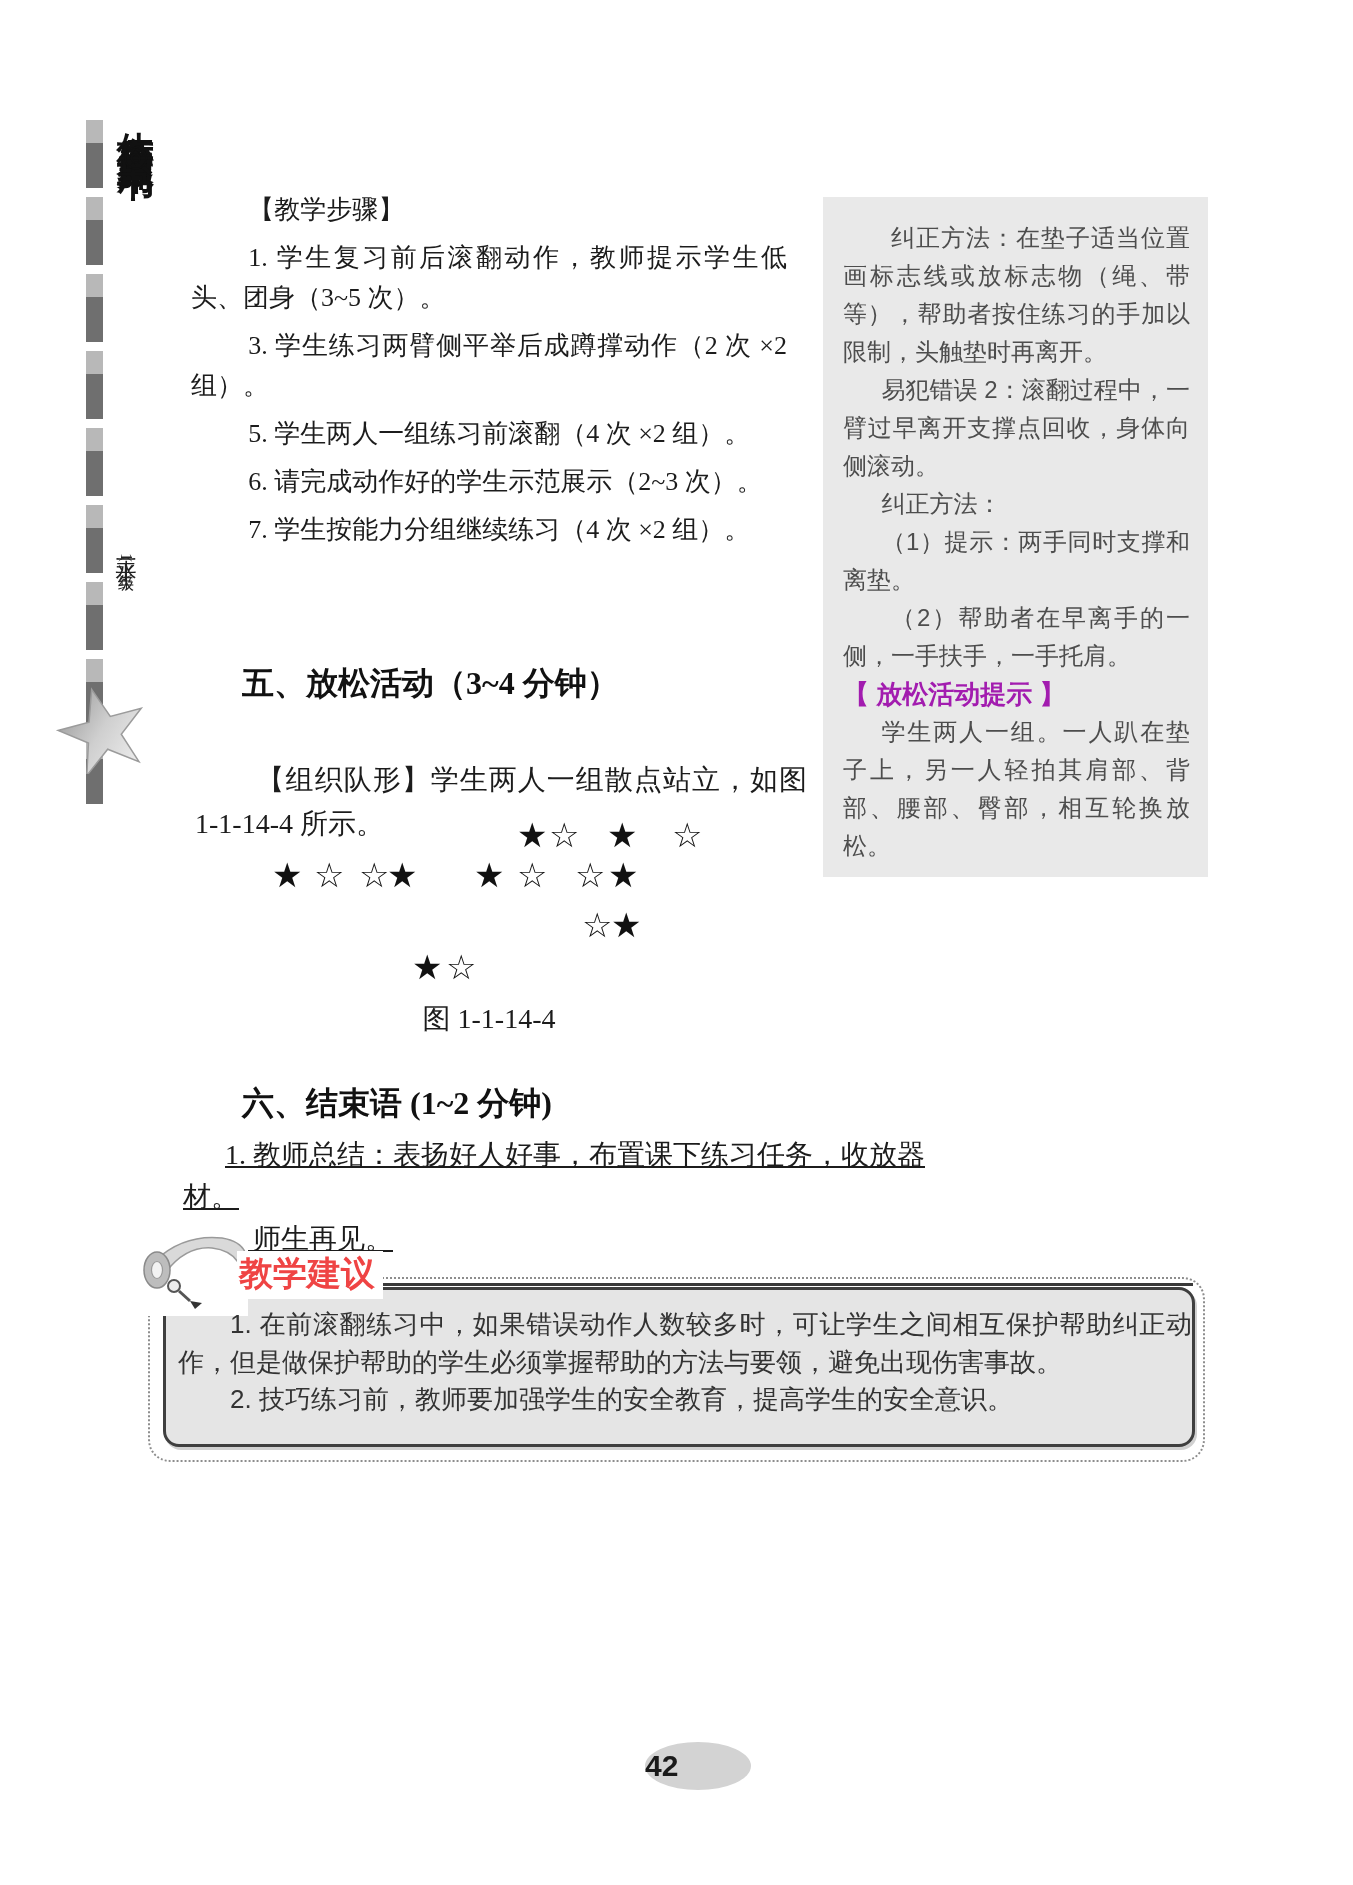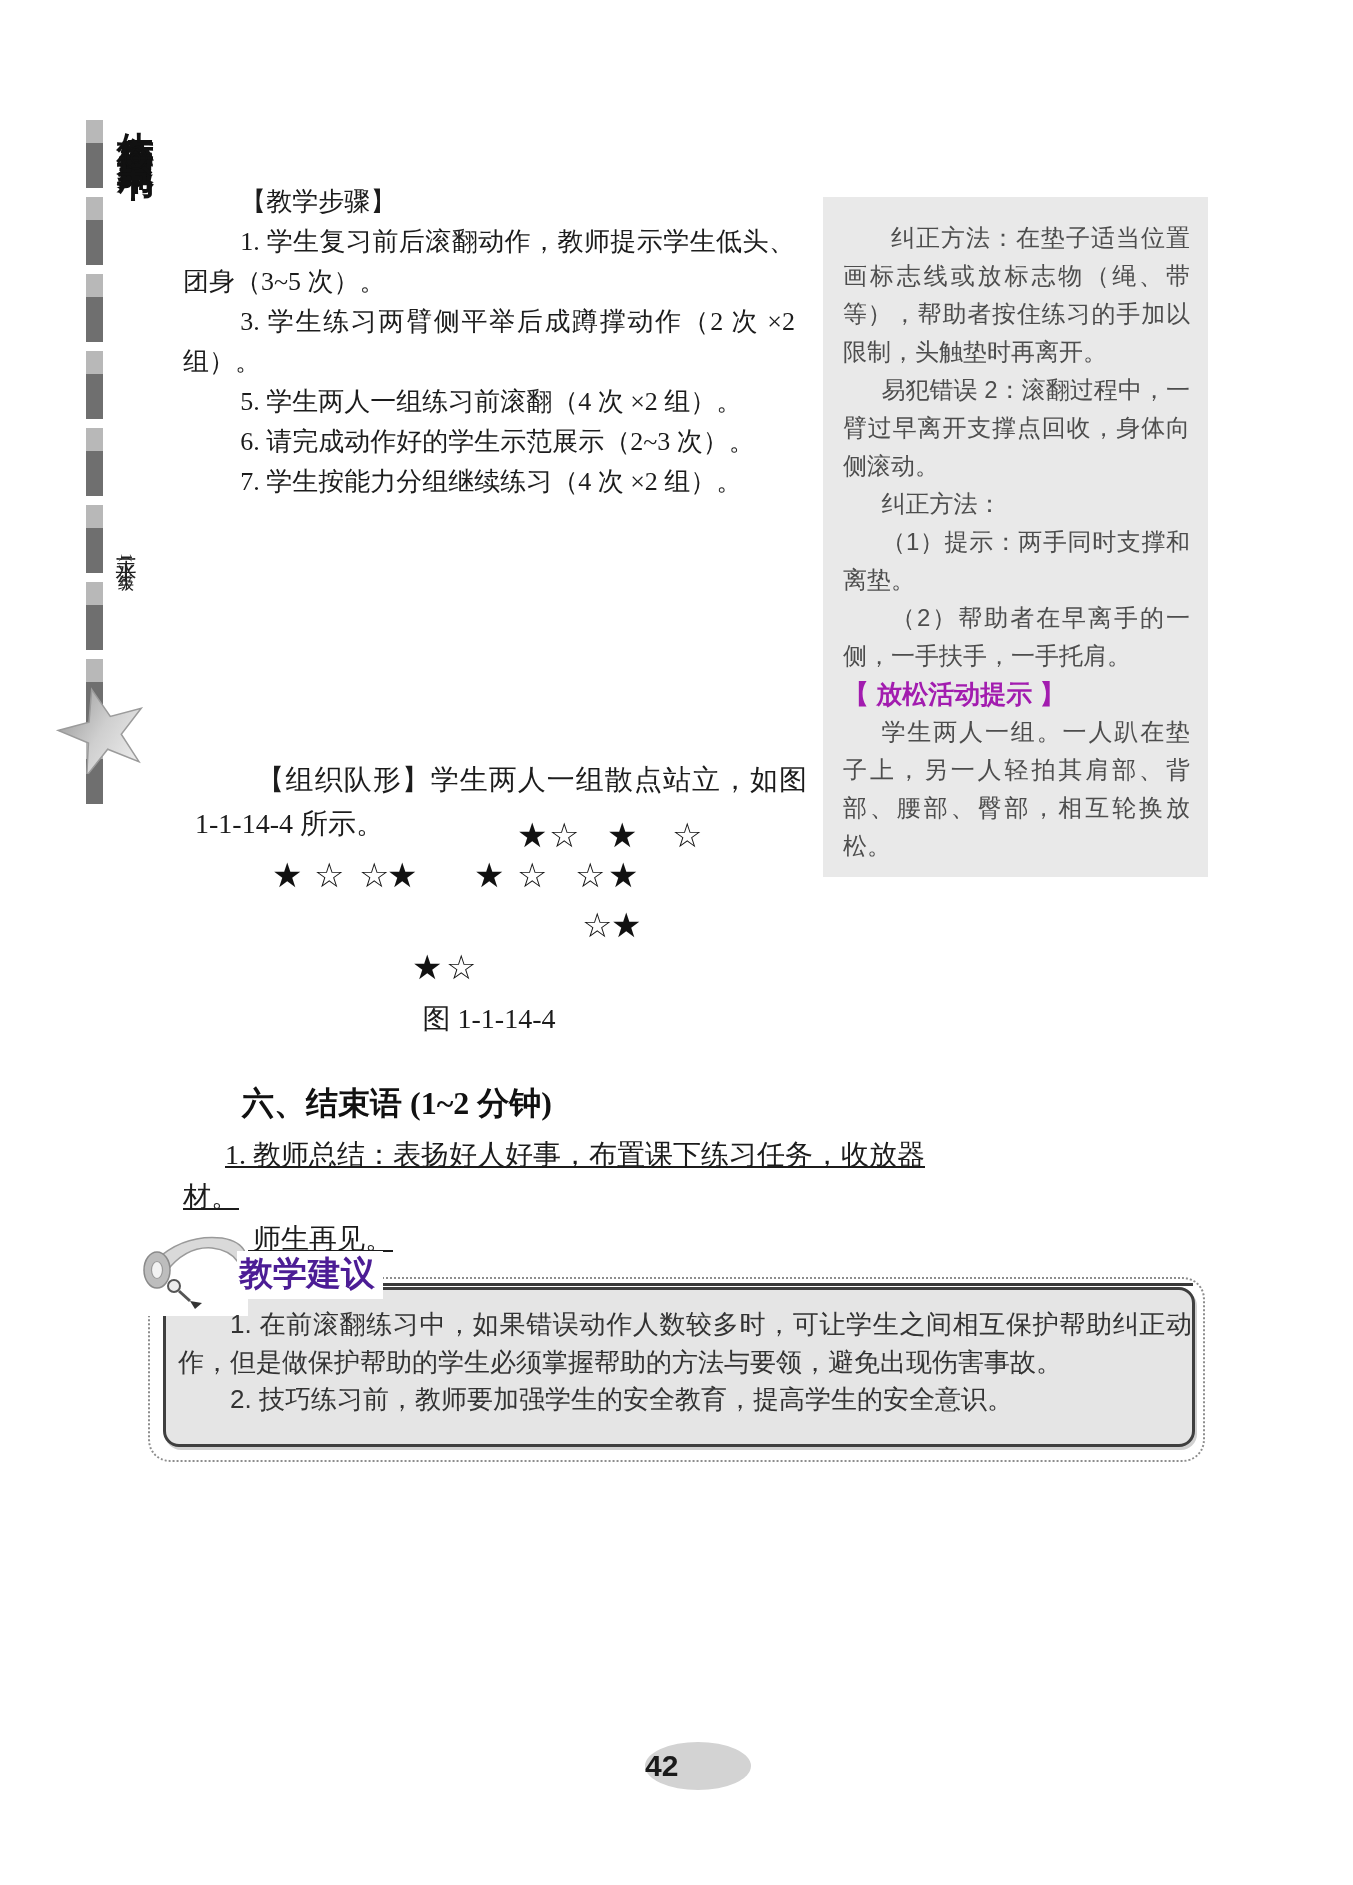--- a/index.html
+++ b/index.html
@@ -17,21 +17,21 @@
     font-weight:bold;font-size:37px;letter-spacing:4px;color:#111;}
   .series-title .mark{font-size:30px;}
   .level-label{position:absolute;left:112px;top:543px;writing-mode:vertical-rl;
     font-size:21px;letter-spacing:3px;color:#222;}
   .level-label .small{font-size:16px;letter-spacing:1px;}
 
   .star-logo{position:absolute;left:54px;top:682px;}
 
   
   .steps{position:absolute;left:183px;top:182px;width:612px;}
-  .body-p{margin:0;font-size:26px;line-height:40px;text-indent:2.2em;text-align:justify;}
+  .body-p{margin:8px;font-size:26px;line-height:40px;text-indent:2.2em;text-align:justify;}
   .h-section{position:absolute;left:242px;margin:0;font-size:32px;font-weight:bold;color:#111;}
   .h-five{top:662px;}
   .h-six{top:1082px;}
   .formation{position:absolute;left:183px;top:746px;width:612px;margin:12px;
     font-size:28px;line-height:44px;text-indent:2.2em;text-align:justify;}
 
   .star-layer{position:absolute;left:0;top:0;width:1353px;height:0;}
   .star-glyph{position:absolute;font-family:"DejaVu Sans",sans-serif;font-size:34px;line-height:34px;color:#111;}
   .fig-caption{position:absolute;left:183px;top:1000px;width:612px;text-align:center;
     font-size:28px;color:#1c1c1c;}
@@ -48,21 +48,21 @@
   .aside-box .tip-h{margin:0;font-size:26px;line-height:38px;font-weight:bold;color:#a21caf;text-indent:0;}
 
   
   .sug-dotted{position:absolute;left:148px;top:1277px;width:1057px;height:185px;
     border:2px dotted #8d8d8d;border-radius:22px;box-sizing:border-box;}
   .sug-inner{position:absolute;left:163px;top:1287px;width:1032px;height:160px;
     background:#e5e5e5;border:3px solid #3f3f3f;border-radius:16px;box-sizing:border-box;
     box-shadow:2px 3px 0 rgba(0,0,0,0.18);}
   .sug-underline{position:absolute;left:348px;top:1283px;width:845px;height:3px;background:#3a3a3a;}
   .sug-title{position:absolute;left:237px;top:1251px;font-family:"Liberation Sans","DejaVu Sans",sans-serif;
-    font-size:34px;font-weight:bold;color:#4c1d95;background:#fff;padding:0 8px 2px 2px;}
+    font-size:34px;font-weight:bold;color:#ef4444;background:#fff;padding:0 8px 2px 2px;}
   .sug-icon{position:absolute;left:140px;top:1228px;}
   .sug-text{position:absolute;left:178px;top:1306px;width:1014px;
     font-family:"Liberation Sans","DejaVu Sans",sans-serif;color:#333;}
   .sug-text p{margin:0;font-size:26px;line-height:37.5px;text-indent:2em;text-align:justify;}
 
   
   .page-num{position:absolute;left:645px;top:1742px;width:106px;height:48px;border-radius:50%;
     background:#d3d3d3;display:flex;align-items:center;justify-content:flex-start;
     font-family:"Liberation Sans","DejaVu Sans",sans-serif;font-weight:bold;font-size:30px;color:#1a1a1a;}
 </style>
@@ -114,20 +114,21 @@
 
   <div class="steps">
     <p class="body-p">【教学步骤】</p>
     <p class="body-p">1. 学生复习前后滚翻动作，教师提示学生低头、团身（3~5 次）。</p>
     <p class="body-p">3. 学生练习两臂侧平举后成蹲撑动作（2 次 ×2 组）。</p>
     <p class="body-p">5. 学生两人一组练习前滚翻（4 次 ×2 组）。</p>
     <p class="body-p">6. 请完成动作好的学生示范展示（2~3 次）。</p>
     <p class="body-p">7. 学生按能力分组继续练习（4 次 ×2 组）。</p>
   </div>
 
+  <h2 class="h-section h-five">五、放松活动（3~4 分钟）</h2>
   <p class="formation">【组织队形】学生两人一组散点站立，如图 1-1-14-4 所示。</p>
 
   <div class="star-layer">
       <span class="star-glyph" style="left: 517px; top: 818px;">★</span>
       <span class="star-glyph" style="left: 549px; top: 818px;">☆</span>
       <span class="star-glyph" style="left: 607px; top: 818px;">★</span>
       <span class="star-glyph" style="left: 672px; top: 818px;">☆</span>
       <span class="star-glyph" style="left: 272px; top: 858px;">★</span>
       <span class="star-glyph" style="left: 314px; top: 858px;">☆</span>
       <span class="star-glyph" style="left: 359px; top: 858px;">☆</span>

